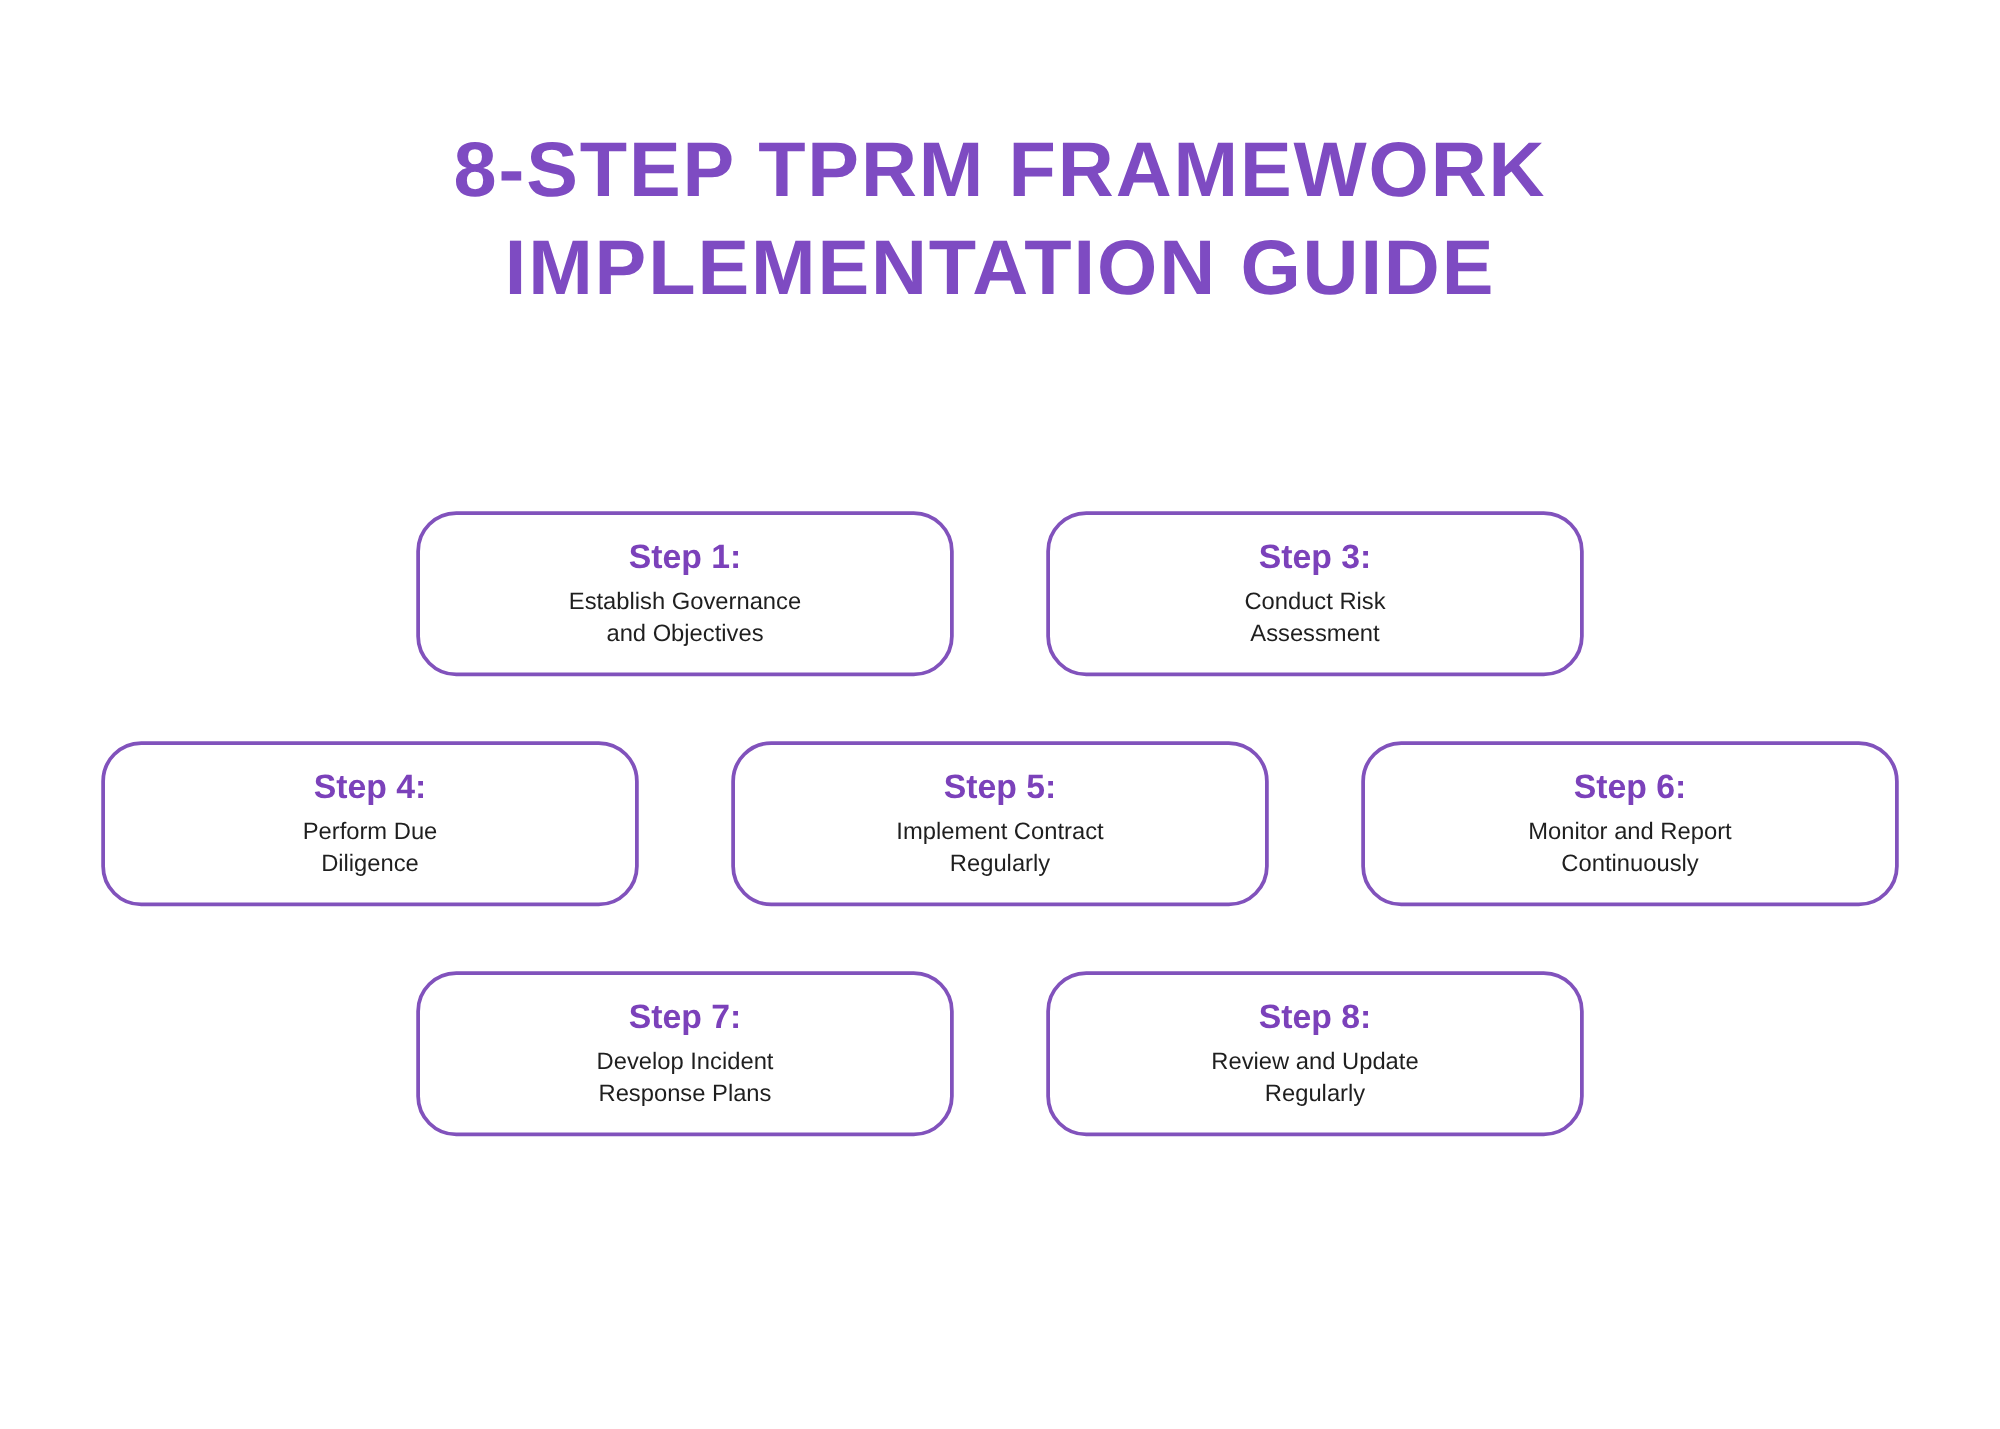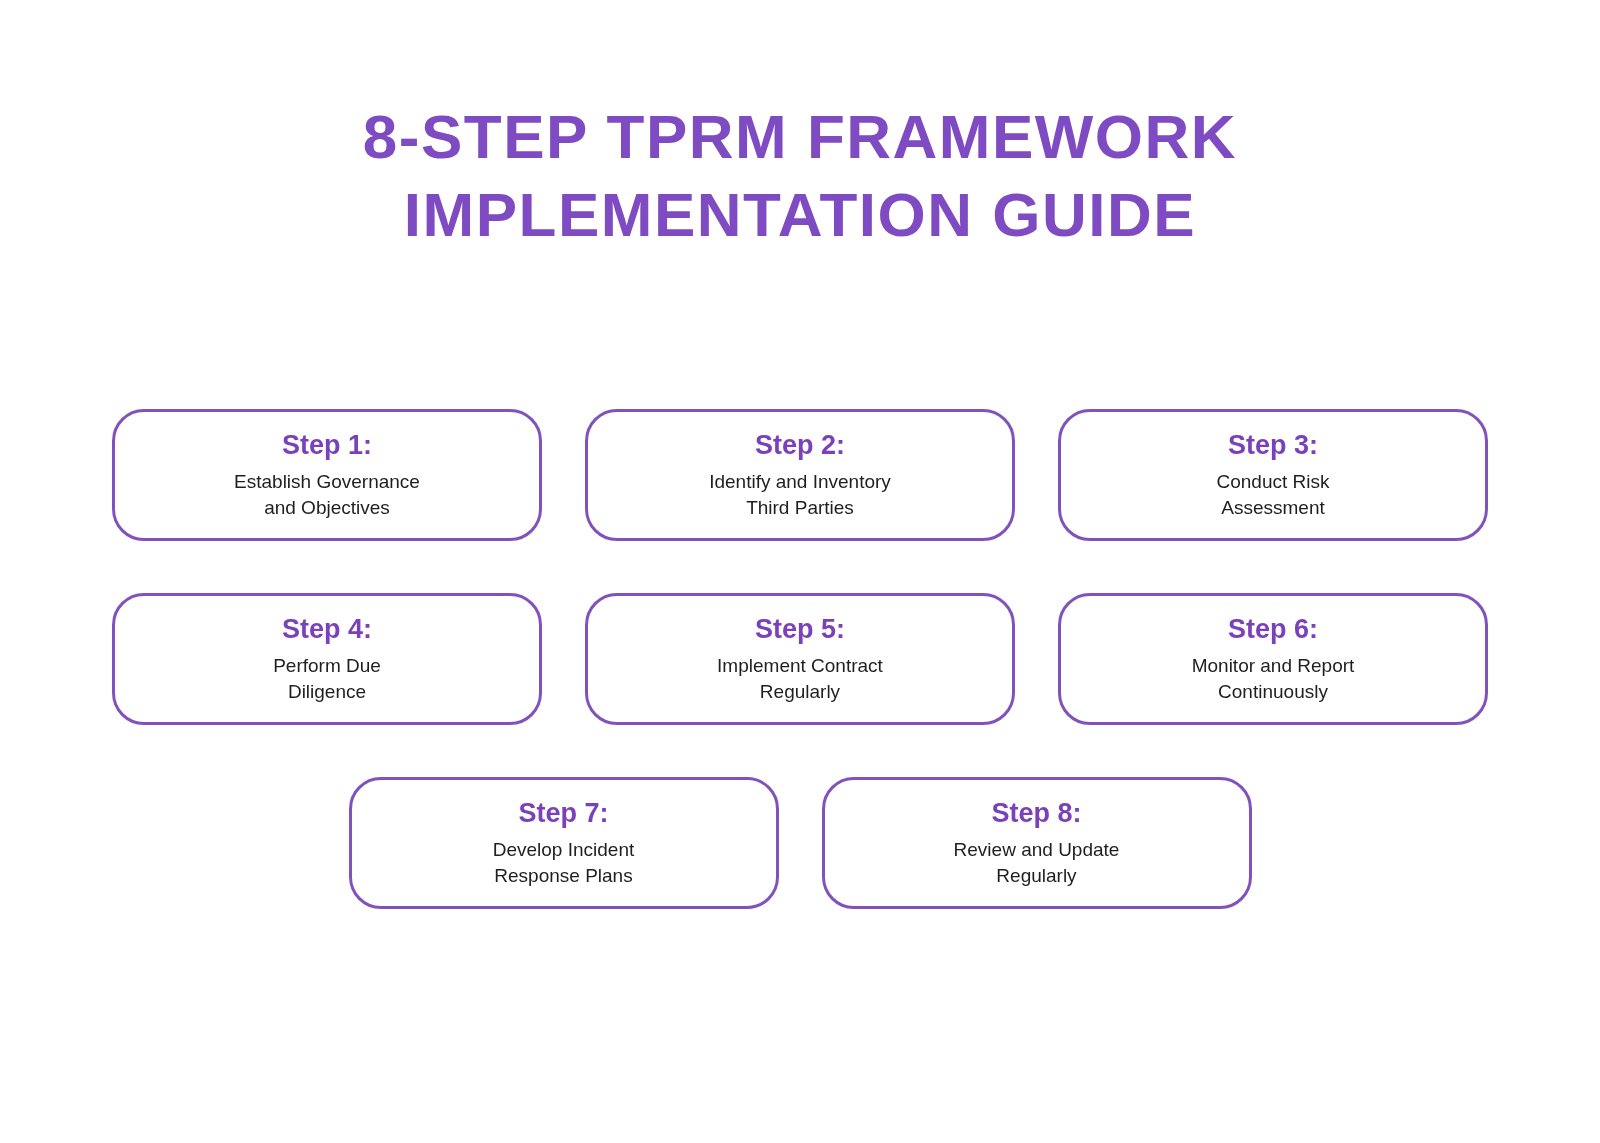--- a/index.html
+++ b/index.html
@@ -27,21 +27,21 @@
   .rows {
     margin-top: 156px;
     display: flex;
     flex-direction: column;
     gap: 52px;
     align-items: center;
   }
   .row {
     display: flex;
     justify-content: center;
-    gap: 43px;
+    gap: 74px;
     width: 100%;
   }
   .step-box {
     width: 430px;
     min-height: 132px;
     border: 3px solid #8152bc;
     border-radius: 32px;
     background: #ffffff;
     display: flex;
     flex-direction: column;
@@ -74,27 +74,20 @@
   </h1>
 
   <div class="rows">
 
     <div class="row">
       <div class="step-box">
         <div class="step-label">Step 1:</div>
         <div class="step-desc">
           <span>Establish Governance</span><br>
           <span>and Objectives</span>
-        </div>
-      </div>
-      <div class="step-box">
-        <div class="step-label">Step 2:</div>
-        <div class="step-desc">
-          <span>Identify and Inventory</span><br>
-          <span>Third Parties</span>
         </div>
       </div>
       <div class="step-box">
         <div class="step-label">Step 3:</div>
         <div class="step-desc">
           <span>Conduct Risk</span><br>
           <span>Assessment</span>
         </div>
       </div>
     </div>

